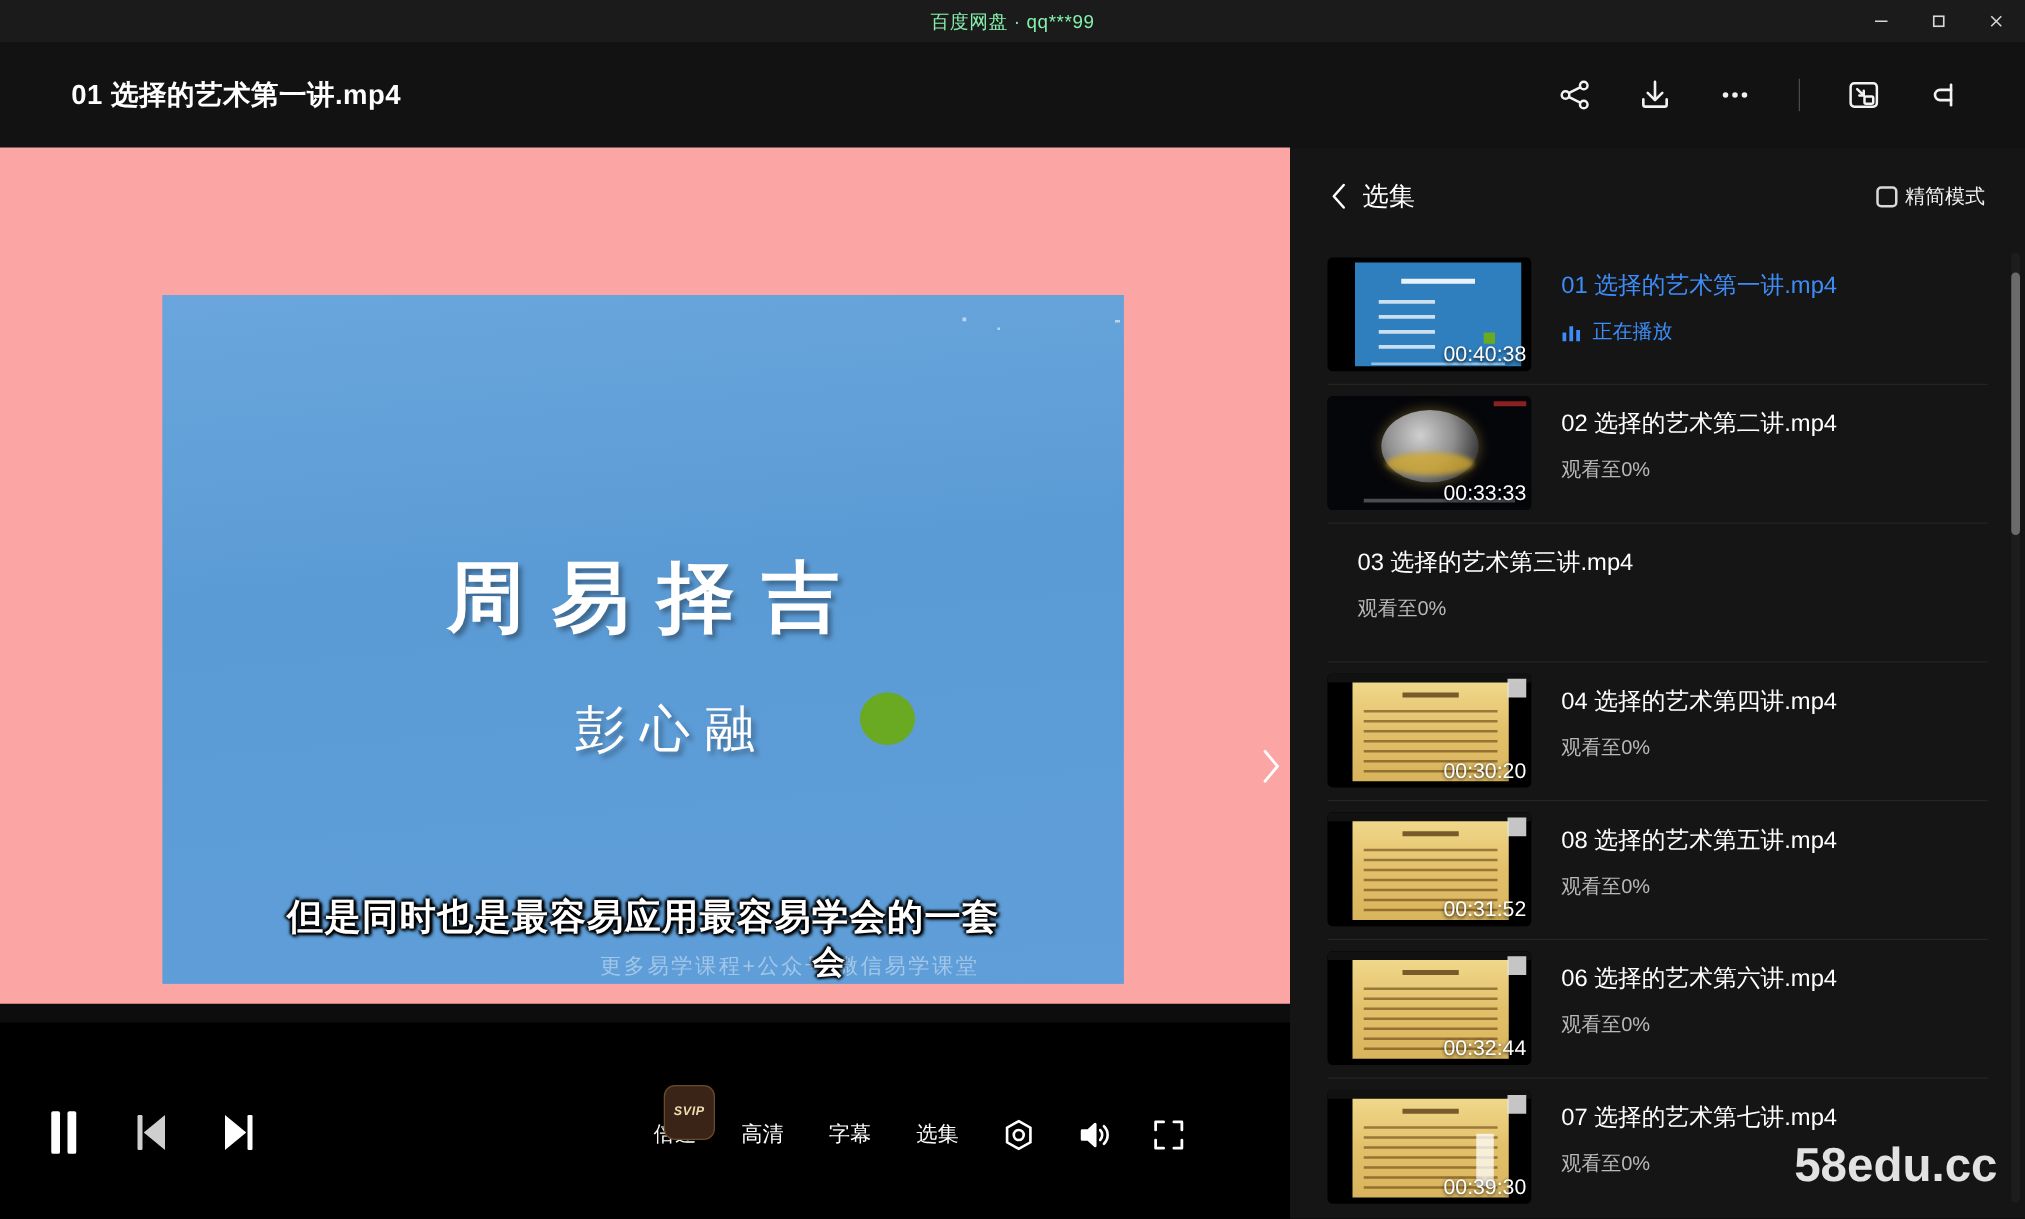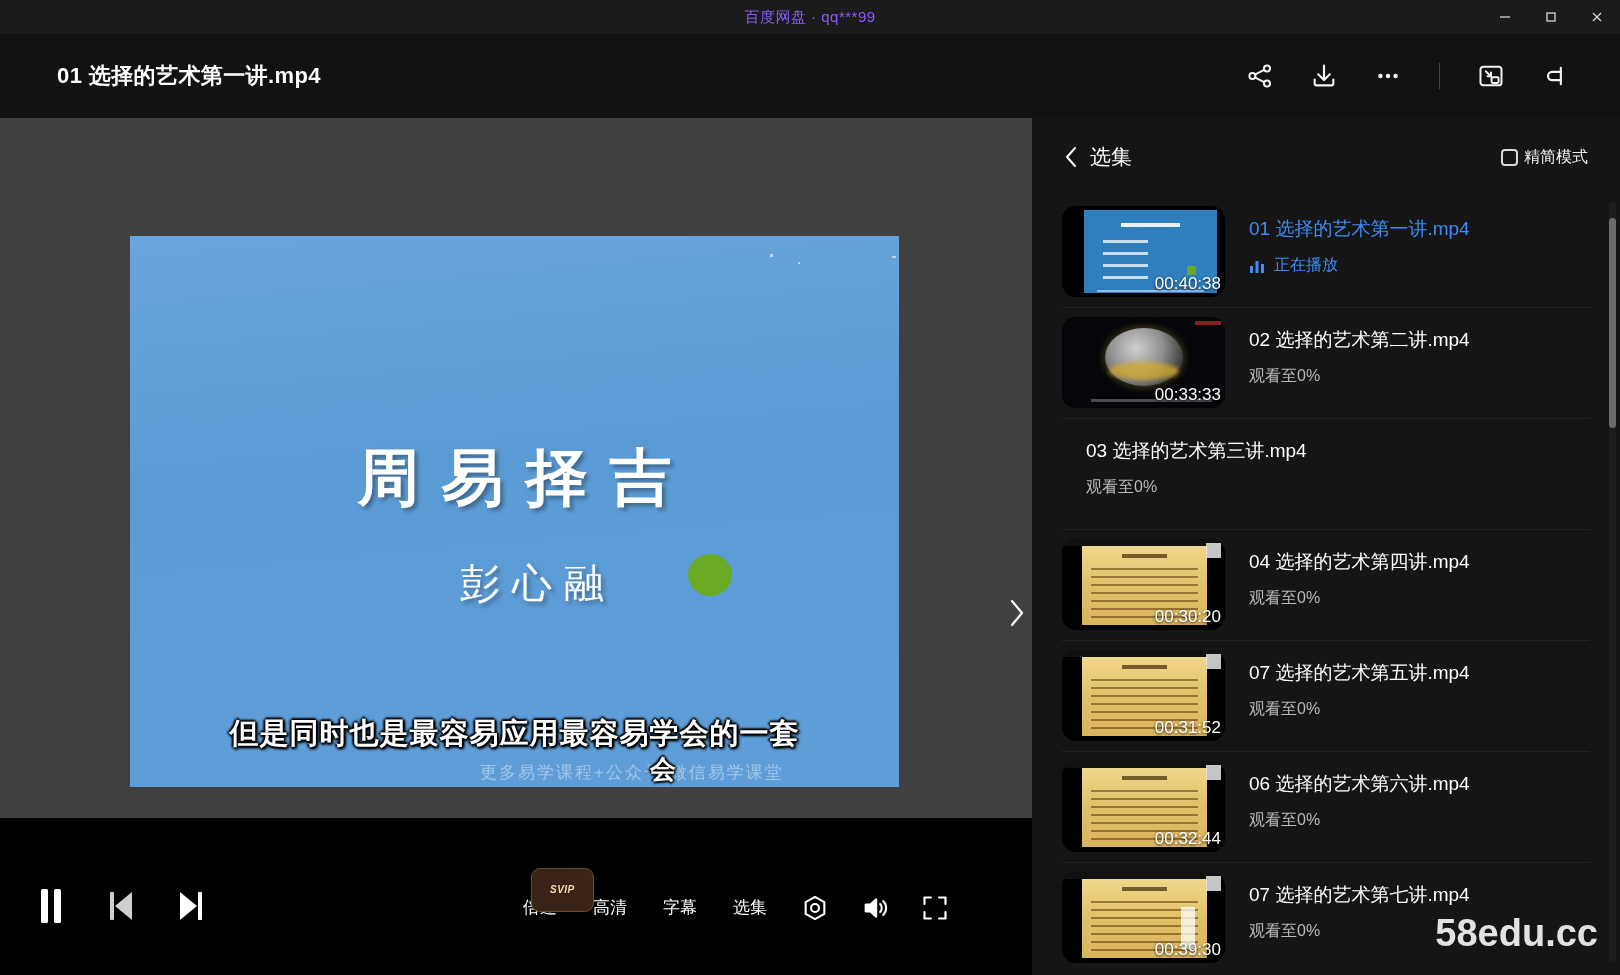--- a/index.html
+++ b/index.html
@@ -11,21 +11,21 @@
   }
   .app { position: relative; width: 1620px; height: 975px; background: #0d0d0d; }
 
   
   .titlebar {
     position: absolute; top: 0; left: 0; width: 1620px; height: 34px;
     background: #1b1b1b;
     display: flex; align-items: center; justify-content: center;
   }
   .titlebar-text {
-    color: #8b5cf6; font-size: 15px; letter-spacing: .5px;
+    color: #86efac; font-size: 15px; letter-spacing: .5px;
   }
   .win-controls {
     position: absolute; right: 0; top: 0; height: 34px;
     display: flex; align-items: stretch;
   }
   .win-btn {
     width: 46px; display: flex; align-items: center; justify-content: center;
     color: #d8d8d8;
   }
   .win-btn svg { display: block; }
@@ -43,22 +43,22 @@
   .header-actions {
     position: absolute; right: 48px; top: 0; height: 84px;
     display: flex; align-items: center; gap: 30px;
   }
   .hicon { color: #f2f2f2; display: flex; align-items: center; justify-content: center;
            width: 34px; height: 34px; }
   .hdivider { width: 1px; height: 26px; background: #4a4a4a; margin: 0 4px; }
 
   
   .stage {
-    position: absolute; top: 118px; left: 0; width: 1032px; height: 857px;
-    background: #404040;
+    position: absolute; top: 118px; left: 0; width: 1032px; height: 685px;
+    background: #fca5a5;
   }
   .video-frame {
     position: absolute; left: 130px; top: 118px; width: 769px; height: 551px;
     background: #5b9bd5; overflow: hidden;
   }
   .v-bg {
     position: absolute; inset: 0;
     background: linear-gradient(175deg, #6aa6dd 0%, #5b9bd5 40%, #5f9ed8 100%);
   }
   .v-title {
@@ -139,21 +139,21 @@
   }
   .ctl { color: #ffffff; display: flex; align-items: center; justify-content: center; }
   .txt-btn {
     position: relative; color: #ffffff; font-size: 17px; padding: 0 18px;
     line-height: 40px; white-space: nowrap;
   }
   .svip-badge {
     position: absolute; left: 26px; top: -20px;
     background: #3a2418; color: #f0dcb0;
     border: 1px solid #6b4a2c; border-radius: 9px;
-    font-size: 10px; font-weight: bold; padding: 1px 18px;
+    font-size: 10px; font-weight: bold; padding: 1px 7px;
     letter-spacing: .5px;
     font-style: italic;
   }
   .icon-btn { padding: 0 16px; display: flex; align-items: center; justify-content: center; height: 40px; }
 
   
   .sidebar {
     position: absolute; left: 1032px; top: 118px; width: 588px; height: 857px;
     background: #151515;
   }
@@ -180,21 +180,21 @@
   .ep {
     position: relative; display: flex; align-items: flex-start;
     padding: 10px 30px 10px 30px; height: 111px;
   }
   .ep + .ep::before {
     content: ""; position: absolute; left: 30px; right: 30px; top: 0;
     height: 1px; background: #242424;
   }
   .thumb {
     position: relative; width: 163px; height: 91px; flex: 0 0 163px;
-    background: #000; overflow: hidden; border-radius: 14px;
+    background: #000; overflow: hidden; border-radius: 4px;
   }
   .thumb-inner { position: absolute; inset: 0; }
   .thumb-time {
     position: absolute; right: 4px; bottom: 3px;
     color: #ffffff; font-size: 17px;
     text-shadow: 0 1px 3px rgba(0,0,0,.9);
   }
   .thumb-badge {
     position: absolute; right: 4px; top: 4px; width: 15px; height: 15px;
     background: #e8e8e8; opacity: .85;
@@ -503,21 +503,21 @@
                 <span class="pl" style="top:46px;"></span>
               <span class="pl" style="top:54px;"></span>
                 <span class="pl" style="top:62px;"></span>
               <span class="pl" style="top:70px;"></span>
             </div>
           </div>
           <div class="thumb-badge"></div>
           <div class="thumb-time">00:31:52</div>
         </div>
         <div class="ep-meta">
-          <div class="ep-name">07 选择的艺术第五讲.mp4</div>
+          <div class="ep-name">08 选择的艺术第五讲.mp4</div>
           <div class="ep-sub">
             <span>观看至0%</span>
           </div>
         </div>
       </div>
 
       <div class="ep">
         <div class="thumb">
           <div class="thumb-inner">
             <div class="art-topbar"></div>

